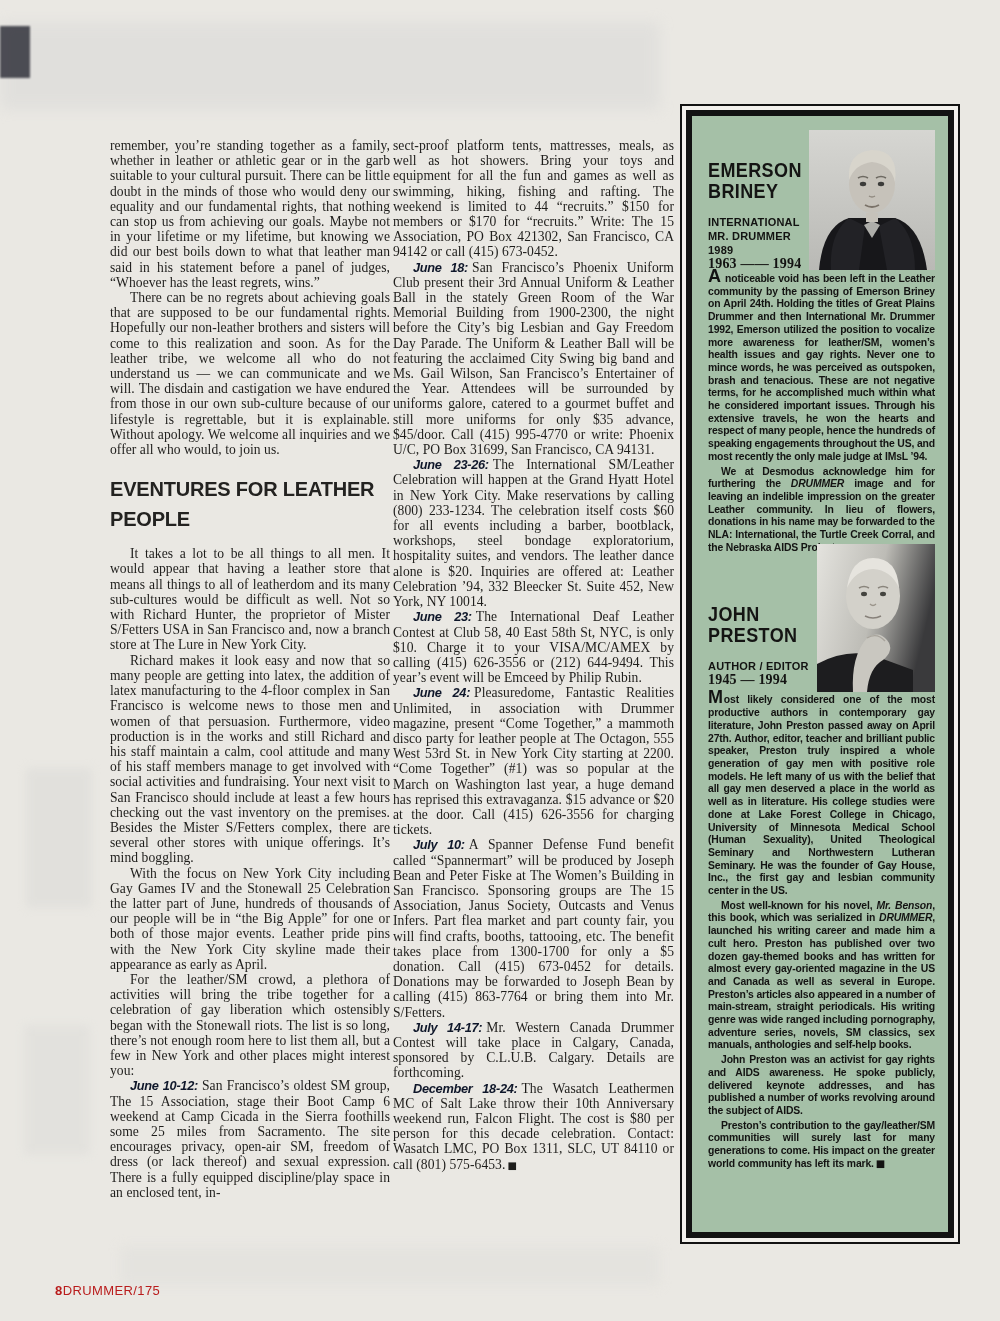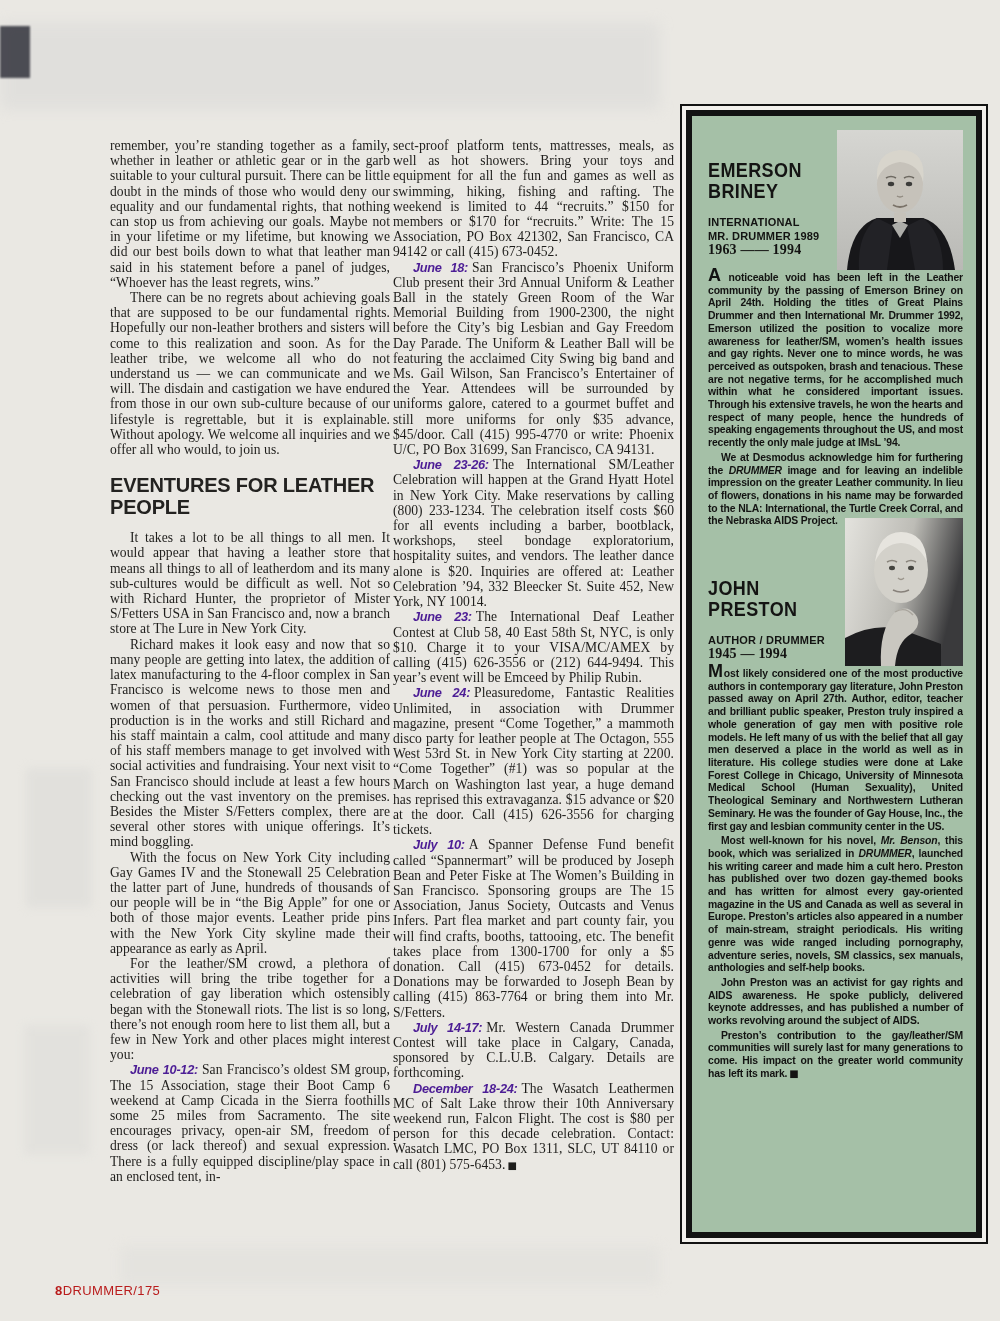--- a/index.html
+++ b/index.html
@@ -23,32 +23,32 @@
 
   
   .col { position:absolute; top:138px; text-align:justify;
     font-size:13.6px; line-height:15.2px; letter-spacing:0.05px; }
   .left-col { left:110px; width:280px; }
   .mid-col  { left:393px; width:281px; }
   .col p { text-indent:20px; }
   .col p.noindent { text-indent:0; }
   .section-heading {
     font-family:"Liberation Sans", sans-serif; font-weight:800;
-    font-size:20px; line-height:22px; letter-spacing:-0.2px;
+    font-size:20px; line-height:30px; letter-spacing:-0.2px;
     margin:17px 0 12px 0; color:#232220; text-align:left;
   }
   .event-lead {
     font-family:"Liberation Sans", sans-serif; font-weight:700; font-style:italic;
-    font-size:12.8px; letter-spacing:-0.3px; margin-right:4px; color:#4c1d95;
+    font-size:12.8px; letter-spacing:-0.3px; margin-right:4px; color:#0f172a;
   }
   .endsq { font-size:10px; margin-left:2px; font-family:"DejaVu Sans", sans-serif; }
 
   
   .memorial-outer {
-    position:absolute; left:680px; top:104px; width:308px; height:1140px;
+    position:absolute; left:680px; top:104px; width:280px; height:1140px;
     border:2px solid #121212; background:#f2f0ec; padding:4px;
   }
   .memorial-inner {
     width:100%; height:100%;
     border:6px solid #121212; background:#a5c0a7;
     padding:14px 13px 12px 16px; position:relative; overflow:hidden;
     font-family:"Liberation Sans", sans-serif; color:#131312;
   }
   .mem-header { display:flex; justify-content:space-between; }
   .mem-header-text { padding-top:30px; }
@@ -158,21 +158,21 @@
       </section>
 
       <section class="mem-section preston">
         <div class="mem-header">
           <div class="mem-header-text">
             <div class="mem-name">
               <div>JOHN</div>
               <div>PRESTON</div>
             </div>
             <div class="mem-title">
-              <div>AUTHOR / DRUMMER</div>
+              <div>AUTHOR / EDITOR</div>
             </div>
             <div class="mem-years">1945 — 1994</div>
           </div>
           <div class="photo">
             <svg width="118" height="148" viewBox="0 0 118 148" xmlns="http://www.w3.org/2000/svg">
               <defs>
                 <linearGradient id="pbg" x1="0" y1="0" x2="1" y2="0.3">
                   <stop offset="0" stop-color="#e4e3de"></stop>
                     <stop offset="0.55" stop-color="#bdbcb6"></stop>
                     <stop offset="1" stop-color="#3a3a3c"></stop>

